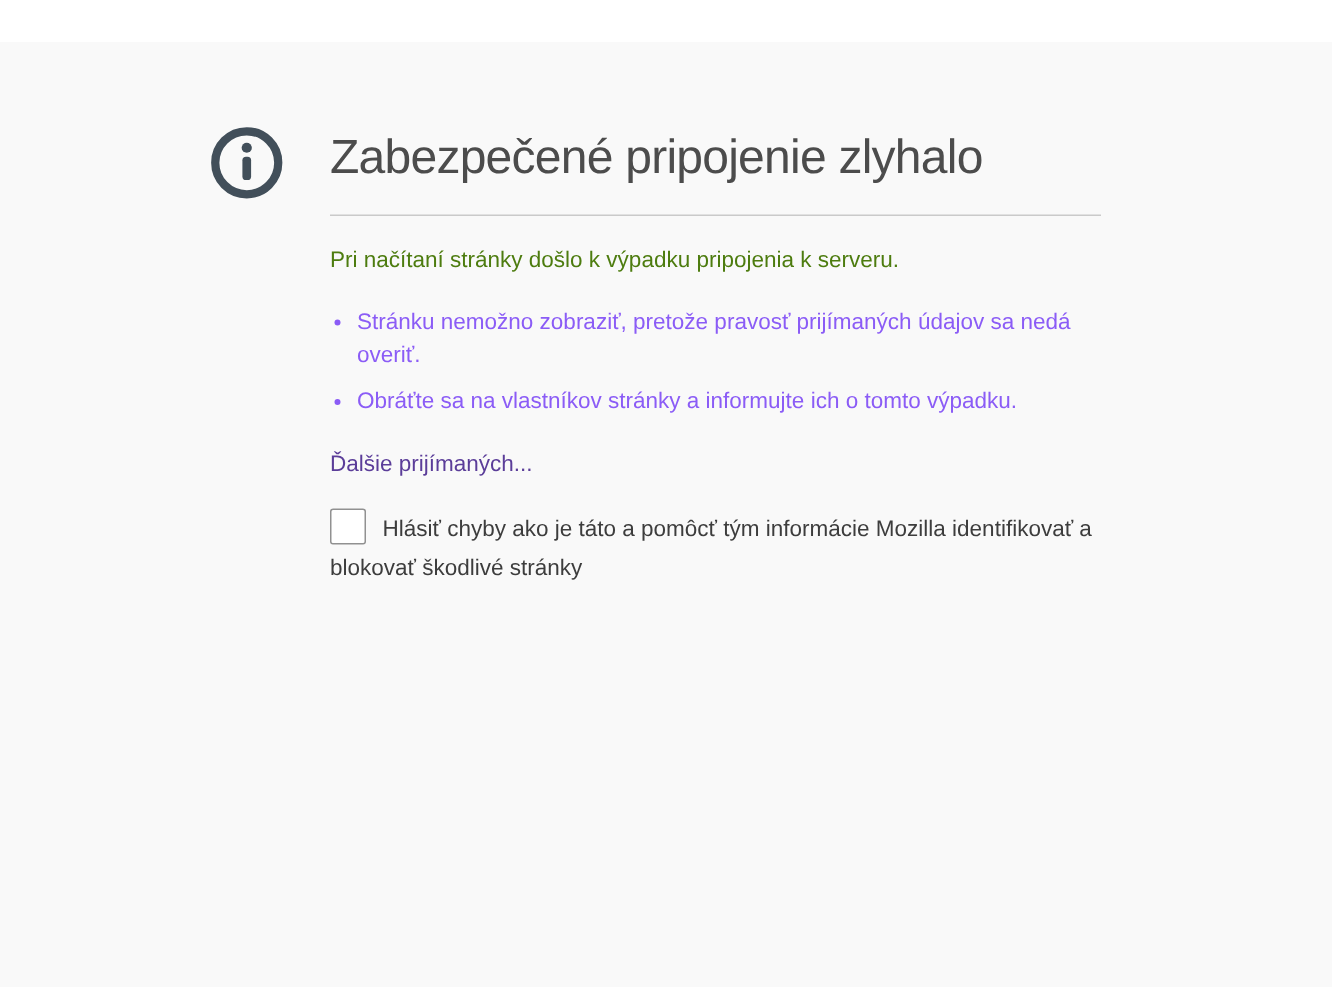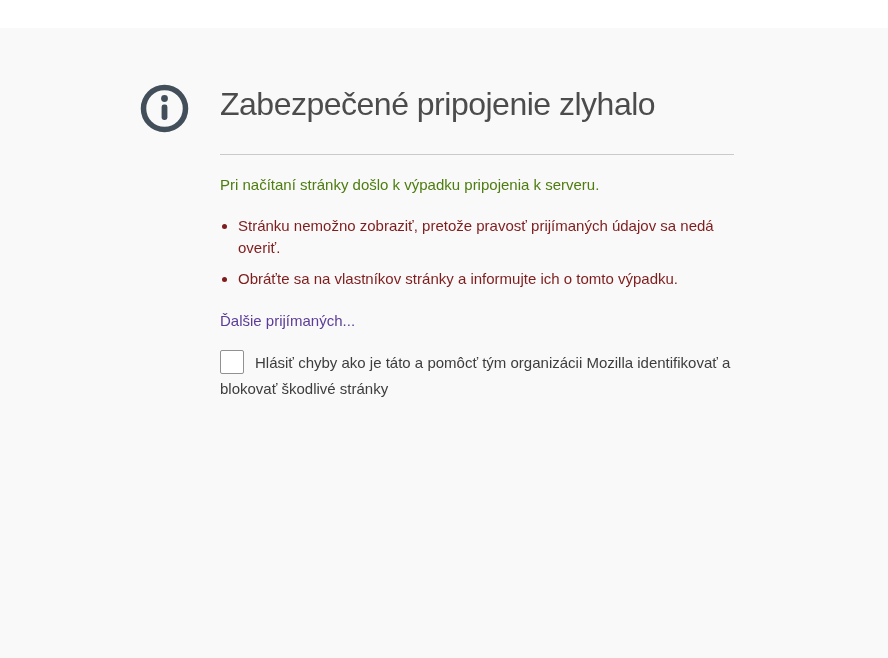--- a/index.html
+++ b/index.html
@@ -23,35 +23,35 @@
     position: absolute;
     left: -80px; top: 1px;
     width: 49px; height: 49px;
   }
   .error-title {
     font-size: 32px;
     font-weight: 300;
     color: #4c4c4c;
     letter-spacing: -0.5px;
     line-height: 42px;
-    padding-bottom: 29px;
+    padding-bottom: 18px;
     border-bottom: 1px solid #cacaca;
   }
   .error-desc {
     margin-top: 19px;
     font-size: 15px;
     line-height: 22px;
     color: #4d7c0f;
   }
   .error-bullets {
     margin-top: 19px;
     padding-left: 18px;
     font-size: 15px;
     line-height: 22px;
-    color: #7f1d1d;
+    color: #8b5cf6;
   }
   .error-bullets li { margin-bottom: 9px; }
   .learn-more {
     display: inline-block;
     margin-top: 11px;
     font-size: 15px;
     line-height: 22px;
     text-decoration: none;
     cursor: pointer;
   }
@@ -113,15 +113,15 @@
   <p class="error-desc">Pri načítaní stránky došlo k výpadku pripojenia k serveru.</p>
 
   <ul class="error-bullets">
     <li>Stránku nemožno zobraziť, pretože pravosť prijímaných údajov sa nedá overiť.</li>
     <li>Obráťte sa na vlastníkov stránky a informujte ich o tomto výpadku.</li>
   </ul>
 
   <a class="learn-more" href="#" style="color: rgb(91, 61, 153);">Ďalšie prijímaných...</a>
 
 
-  <div class="report-row"><span class="checkbox"></span><span>Hlásiť chyby ako je táto a pomôcť tým organizácii Mozilla identifikovať a blokovať škodlivé stránky</span></div>
+  <div class="report-row"><span class="checkbox"></span><span>Hlásiť chyby ako je táto a pomôcť tým informácie Mozilla identifikovať a blokovať škodlivé stránky</span></div>
 
 </div>
 
 </body></html>

